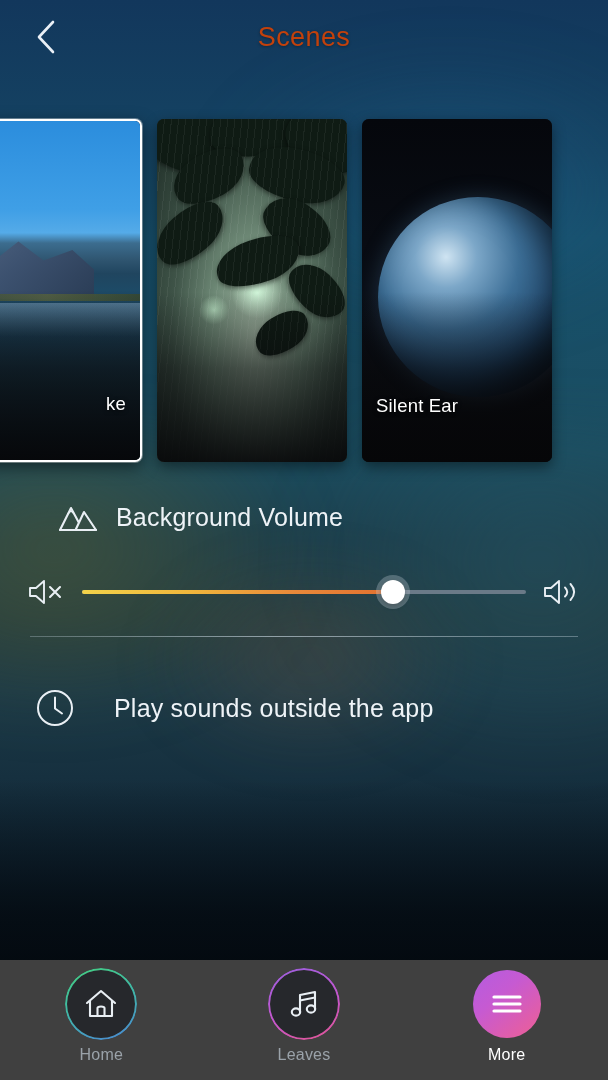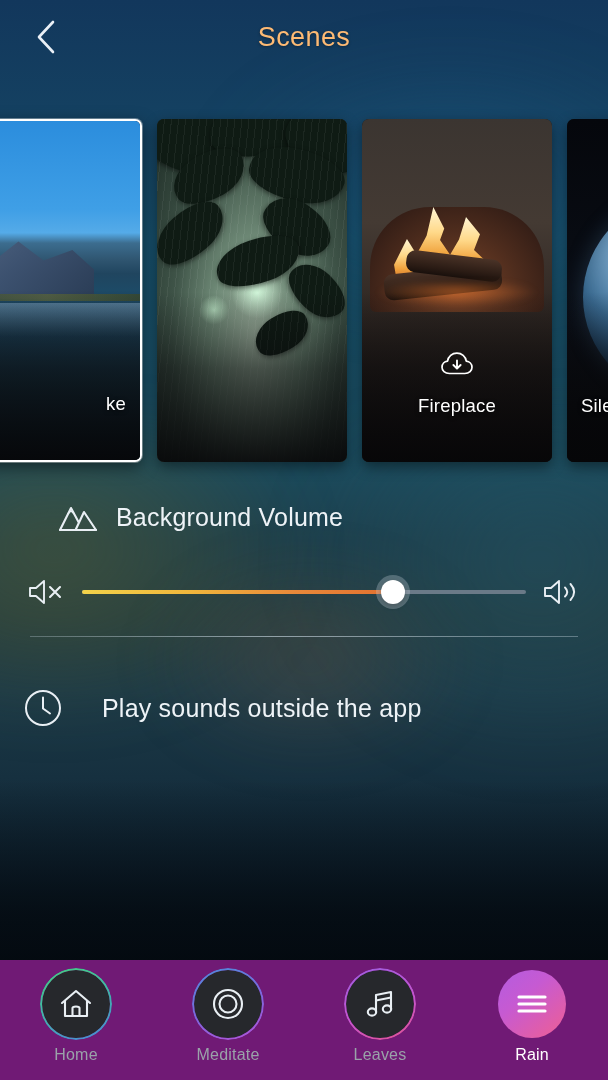--- a/index.html
+++ b/index.html
@@ -66,21 +66,21 @@
   }
   .back-btn {
     position:absolute; left:24px; top:14px;
     width:44px; height:46px;
     display:flex; align-items:center; justify-content:center;
     cursor:pointer;
   }
   .page-title {
     width:100%; text-align:center;
     font-size:27px; font-weight:400; letter-spacing:.4px;
-    color:#fdba74;
+    color:#c2410c;
     text-shadow:0 1px 3px rgba(0,0,0,.35);
   }
 
   
   .carousel {
     position:absolute; top:119px; left:0; width:556px; height:343px;
     display:flex; gap:15px; z-index:5;
     padding-left:0;
   }
   .card {
@@ -243,37 +243,37 @@
     cursor:pointer;
   }
 
   .divider {
     position:absolute; top:636px; left:30px; width:548px; height:1px;
     background:linear-gradient(90deg, rgba(200,215,225,.30), rgba(205,220,230,.62) 45%, rgba(200,215,225,.38));
     z-index:5;
   }
 
   .row-sounds {
-    top:687px; display:flex; align-items:center; padding:0 22px;
+    top:687px; display:flex; align-items:center; padding:0 34px;
   }
   .row-sounds .label {
     margin-left:38px; font-size:25px; color:#eef3f7; letter-spacing:.2px;
   }
   .stepper {
     margin-left:auto; display:flex; align-items:center; gap:14px; cursor:pointer;
   }
   .stepper-value {
     font-size:18px; color:#e9eff4; letter-spacing:1.1px; font-weight:400;
   }
   .chev-col { display:flex; flex-direction:column; gap:4px; align-items:center; }
 
   
   .tabbar {
     position:absolute; left:0; bottom:0; width:608px; height:120px;
-    background:#701a75;
+    background:#404040;
     display:flex; align-items:flex-start; z-index:8;
     padding-top:10px;
   }
   .tab {
     flex:1; display:flex; flex-direction:column; align-items:center; gap:8px;
     cursor:pointer;
   }
   .tab-circle {
     width:68px; height:68px; border-radius:50%;
     display:flex; align-items:center; justify-content:center;
@@ -348,43 +348,20 @@
         <div class="blob" style="left:-6px;   top:92px;  width:78px;  height:44px;  transform:rotate(-40deg);"></div>
         <div class="blob" style="left:104px;  top:84px;  width:72px;  height:48px;  transform:rotate(36deg);"></div>
         <div class="blob" style="left:58px;   top:120px; width:86px;  height:44px;  transform:rotate(-18deg);"></div>
         <div class="blob" style="left:128px;  top:152px; width:64px;  height:40px;  transform:rotate(44deg);"></div>
         <div class="blob" style="left:96px;   top:196px; width:58px;  height:36px;  transform:rotate(-32deg);"></div>
         <div class="streaks"></div>
       </div>
       <div class="card-shade"></div>
     </div>
 
-    <div class="card">
-      <div class="card-art art-fire">
-        <div class="hearth"></div>
-        <div class="flame f3"></div>
-          <div class="flame f1"></div>
-          <div class="flame f2"></div>
-        <div class="log l1"></div>
-          <div class="log l2"></div>
-        <div class="embers"></div>
-      </div>
-      <div class="card-shade"></div>
-      <div class="dl-icon">
-        <span>
-          <svg width="34" height="26" viewBox="0 0 34 26">
-            <path d="M9.5 22.5 C4.8 22.5 2 19.6 2 16.2 C2 13.1 4.4 10.6 7.5 10.2
-                     C8.2 5.6 12.1 2.2 16.9 2.2 C21.7 2.2 25.6 5.6 26.3 10.2
-                     C29.4 10.6 32 13.1 32 16.2 C32 19.6 29.2 22.5 24.8 22.5 Z" fill="none" stroke="#ffffff" stroke-width="1.7" stroke-linejoin="round"></path>
-            <path d="M17 9.5 L17 17.4 M13.4 14 L17 17.6 L20.6 14" fill="none" stroke="#ffffff" stroke-width="1.9" stroke-linecap="round" stroke-linejoin="round"></path>
-          </svg>
-        </span>
-      </div>
-      <div class="card-label">Fireplace</div>
-    </div>
 
     <div class="card last">
       <div class="card-art art-earth">
         <div class="globe"></div>
 
       </div>
       <div class="card-shade"></div>
       <div class="dl-icon">
         
       </div>
@@ -447,31 +424,20 @@
           <svg width="34" height="32" viewBox="0 0 34 32">
             <path d="M3 15 L17 3 L31 15 M6 13 L6 28 L28 28 L28 13" fill="none" stroke="#e9eff4" stroke-width="2.1" stroke-linejoin="round" stroke-linecap="round"></path>
             <path d="M13.5 28 L13.5 20 C13.5 18 20.5 18 20.5 20 L20.5 28" fill="none" stroke="#e9eff4" stroke-width="2.1" stroke-linejoin="round"></path>
           </svg>
         </span>
       </div>
       <span class="tab-label">Home</span>
     </div>
 
 
-    <div class="tab">
-      <div class="tab-circle ring-med">
-        <span>
-          <svg width="34" height="34" viewBox="0 0 34 34">
-            <circle cx="17" cy="17" r="14" fill="none" stroke="#e9eff4" stroke-width="2.1"></circle>
-            <circle cx="17" cy="17" r="8.5" fill="none" stroke="#e9eff4" stroke-width="2.1"></circle>
-          </svg>
-        </span>
-      </div>
-      <span class="tab-label">Meditate</span>
-    </div>
 
     <div class="tab">
       <div class="tab-circle ring-music">
         <span>
           <svg width="32" height="32" viewBox="0 0 32 32">
             <path d="M12 24 L12 7 L27 4 L27 21" fill="none" stroke="#e9eff4" stroke-width="2.1" stroke-linejoin="round" stroke-linecap="round"></path>
             <path d="M12 12.5 L27 9.5" fill="none" stroke="#e9eff4" stroke-width="2.1"></path>
             <ellipse cx="8" cy="24" rx="4.2" ry="3.6" fill="none" stroke="#e9eff4" stroke-width="2.1"></ellipse>
             <ellipse cx="23" cy="21" rx="4.2" ry="3.6" fill="none" stroke="#e9eff4" stroke-width="2.1"></ellipse>
           </svg>
@@ -481,16 +447,16 @@
     </div>
 
     <div class="tab">
       <div class="tab-circle active">
         <span>
           <svg width="32" height="22" viewBox="0 0 32 22">
             <path d="M3 4 L29 4 M3 11 L29 11 M3 18 L29 18" fill="none" stroke="#ffffff" stroke-width="3.2" stroke-linecap="round"></path>
           </svg>
         </span>
       </div>
-      <span class="tab-label active">Rain</span>
+      <span class="tab-label active">More</span>
     </div>
   </div>
 </div>
 
 </body></html>

